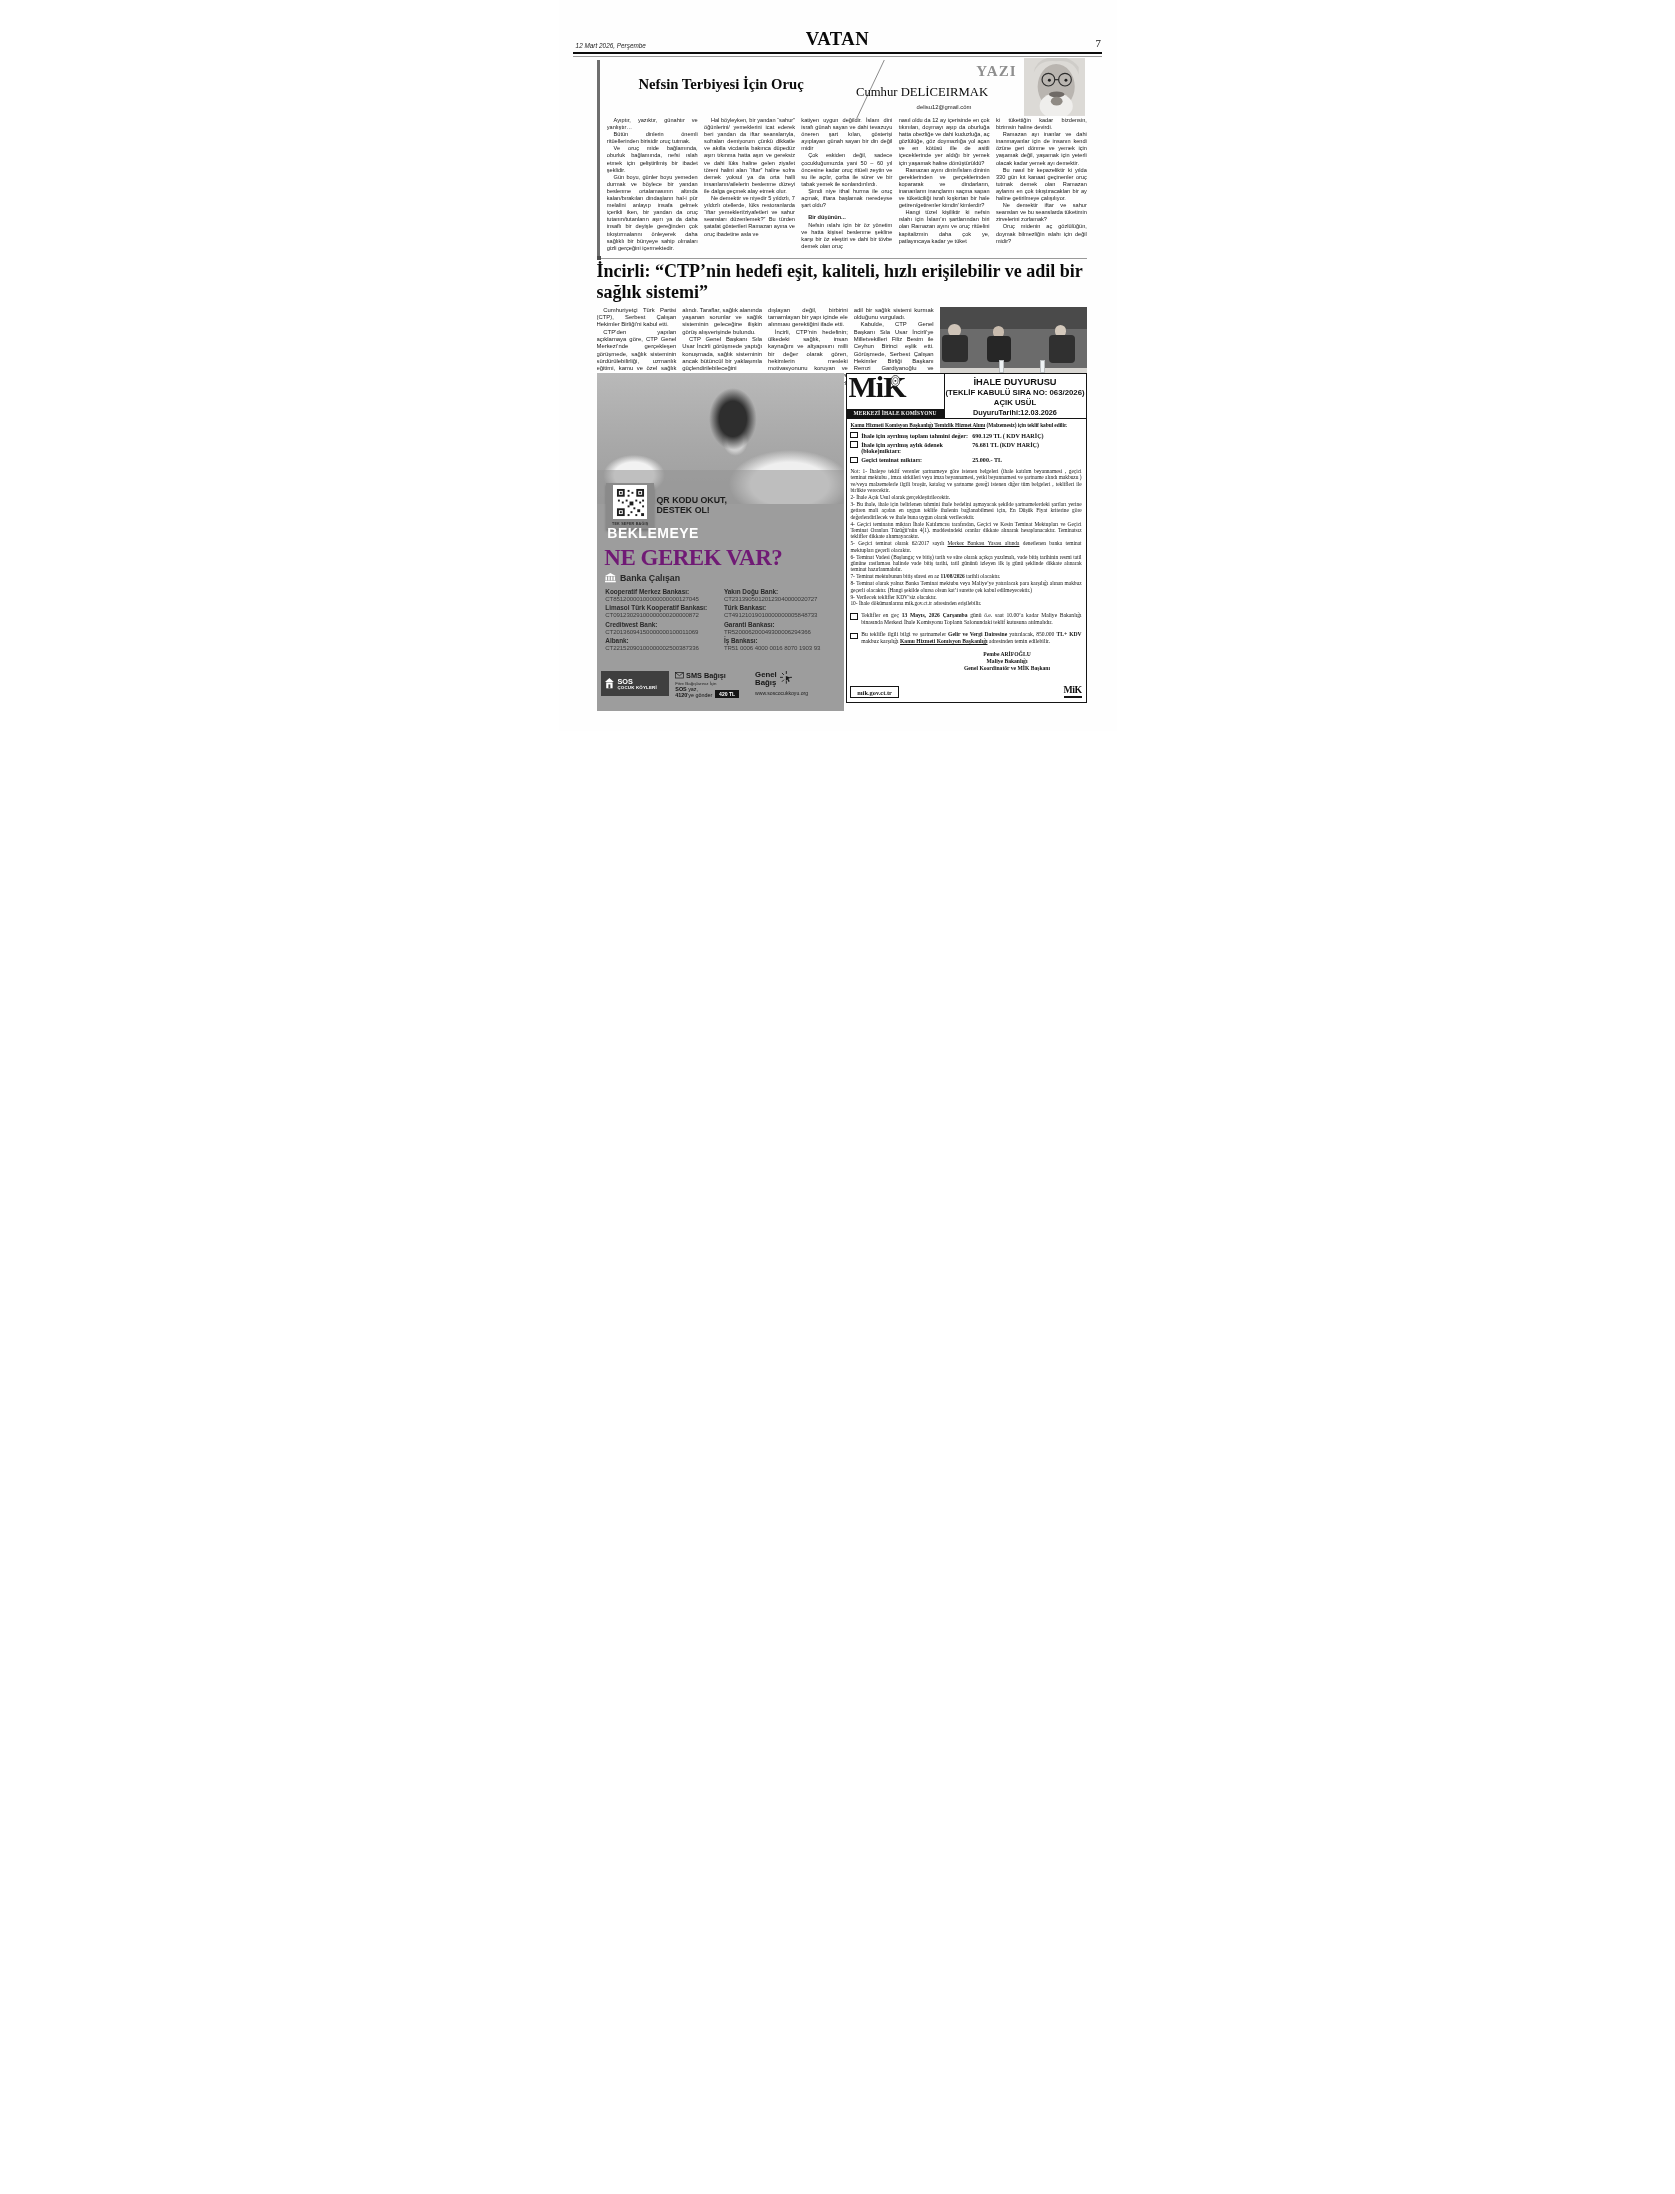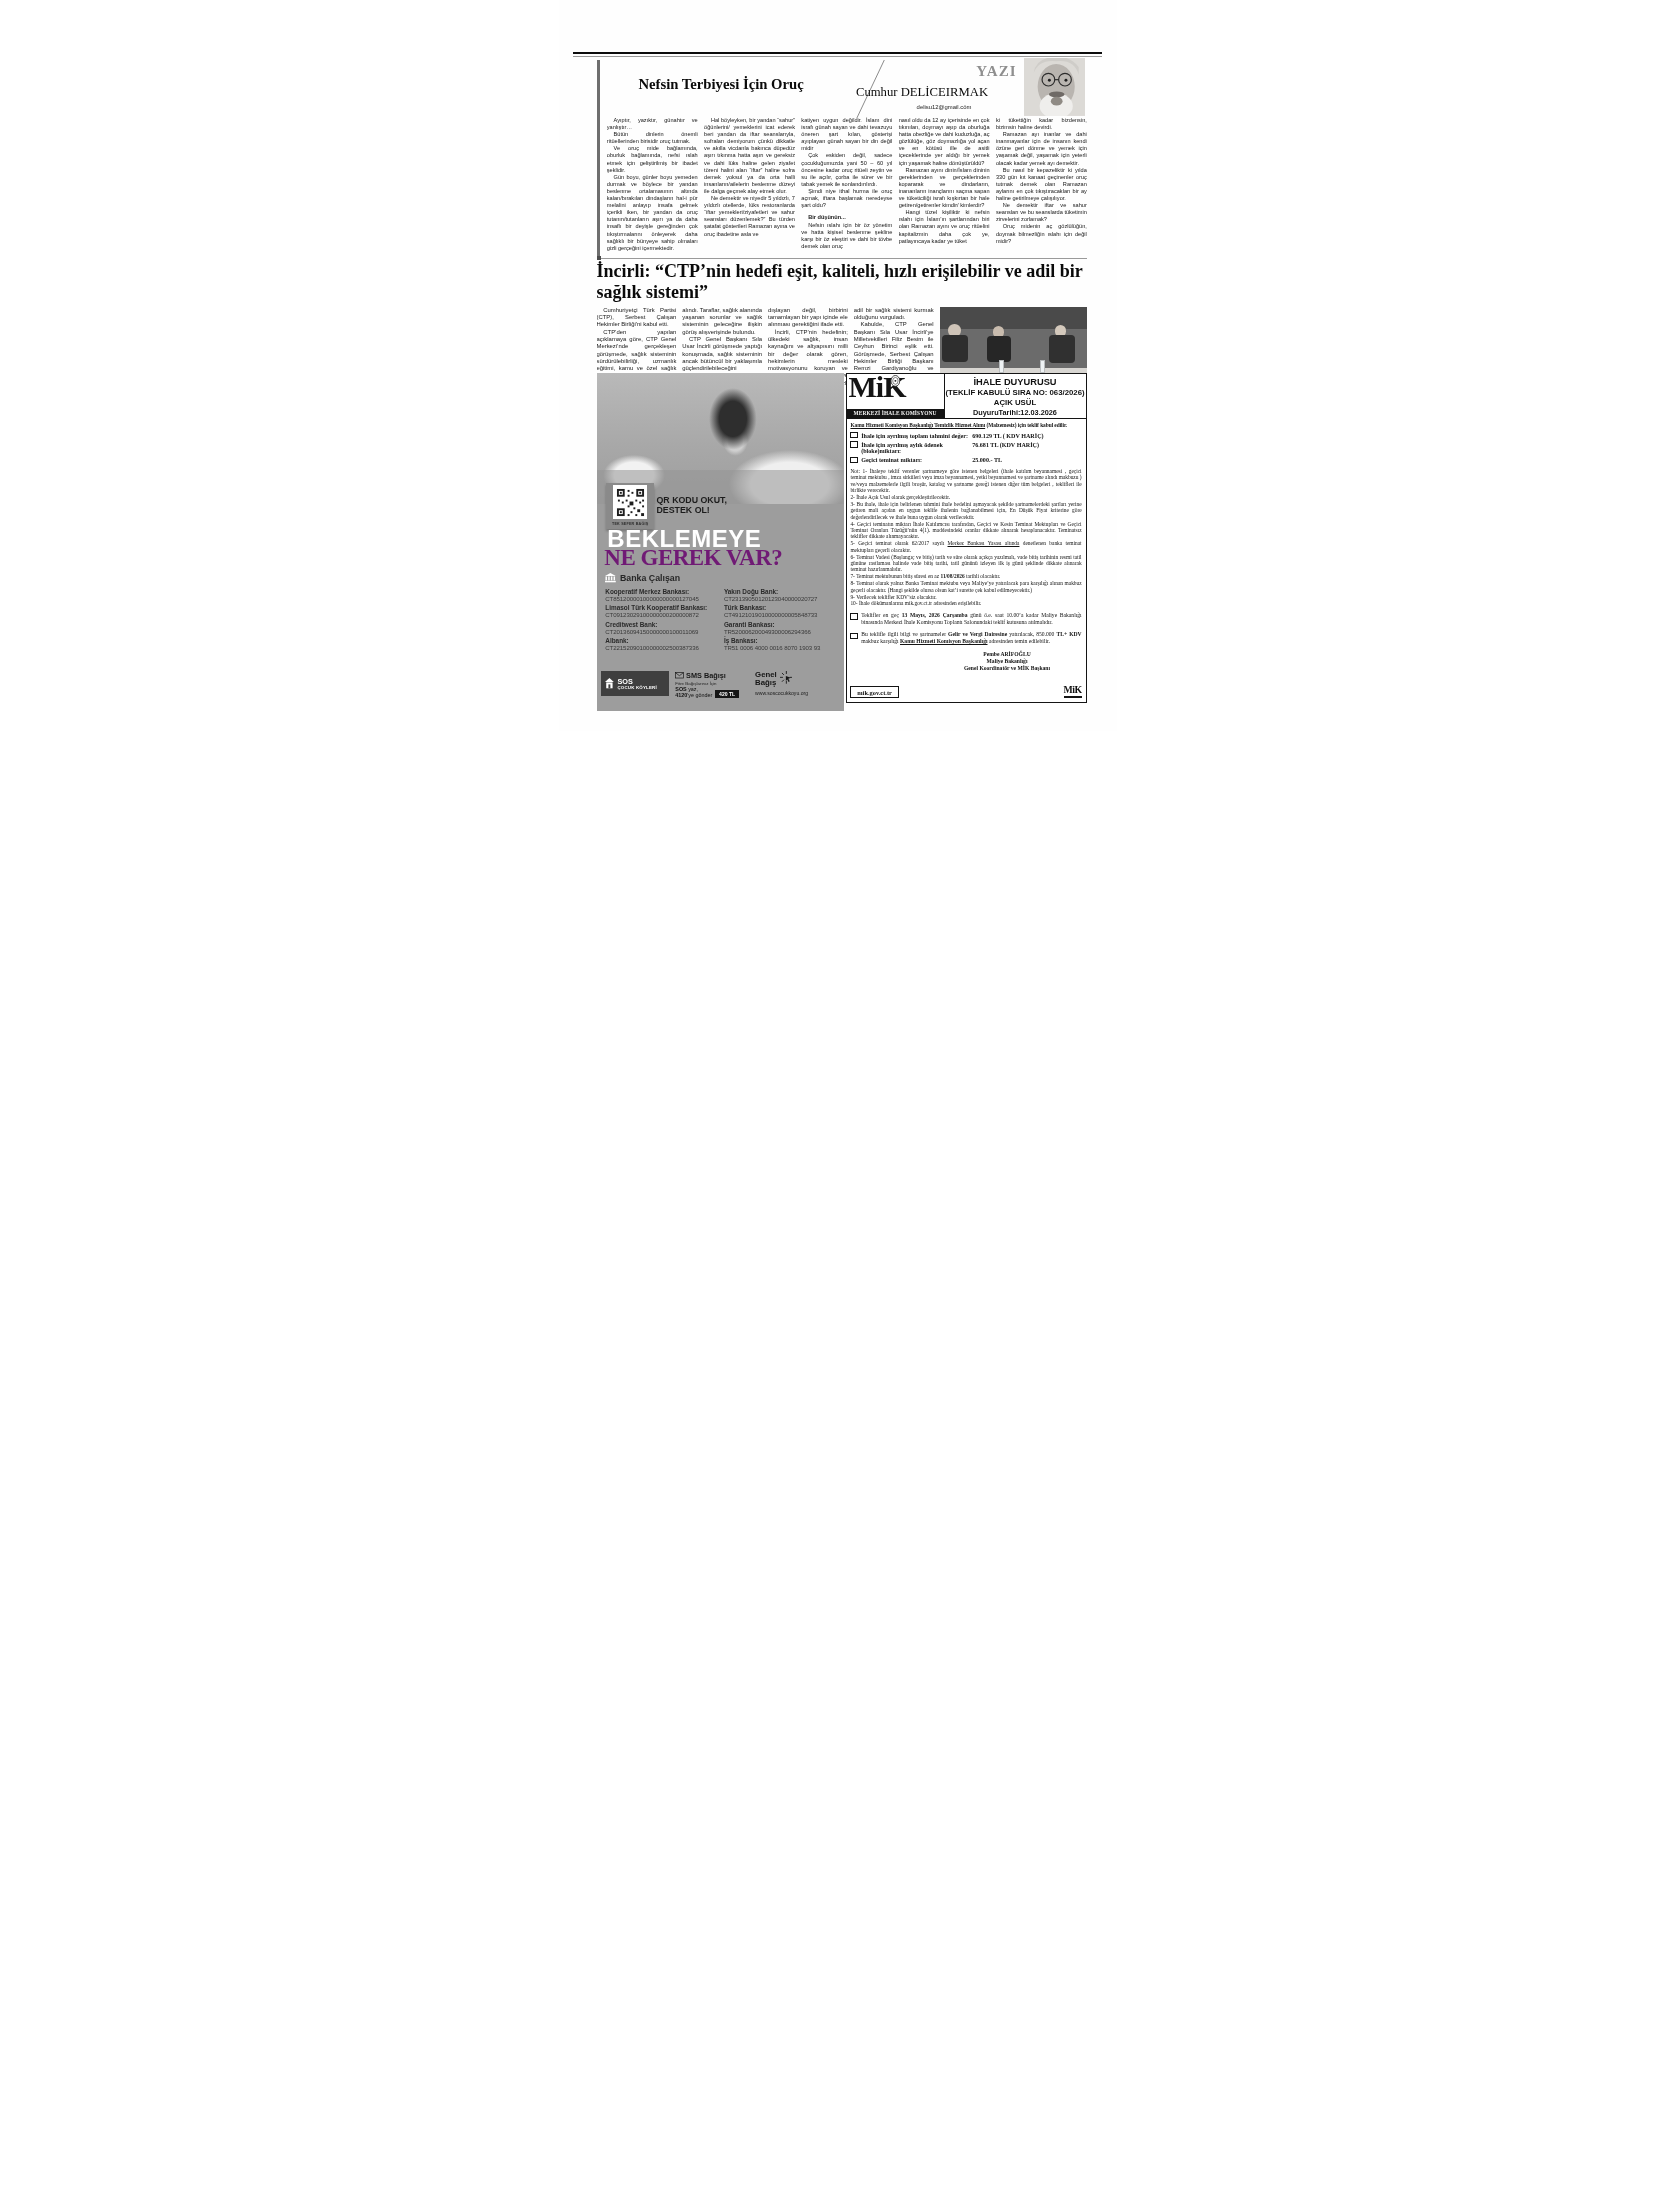--- a/index.html
+++ b/index.html
@@ -46,21 +46,21 @@
        radial-gradient(34px 44px at 55% 35%, #2e2e2e 0 40%, rgba(46,46,46,0) 70%),
        radial-gradient(16.6px 19.6px at 56% 52%, #cfcfcf 0 50%, rgba(207,207,207,0) 75%),
        radial-gradient(78px 44px at 78% 85%, #efefef 0 50%, rgba(239,239,239,0) 78%),
        linear-gradient(180deg,#b9b9b9 0,#a8a8a8 55%,#9d9d9d 100%);}
   .sos-band{position:absolute;left:0;right:0;top:97px;height:34px;background:rgba(150,150,150,.55);}
   .qr-card{position:absolute;left:9.8px;top:110px;width:43px;background:#8a8a8a;padding:2.4px 2.4px 2.9px;
            box-shadow:0 1.5px 2.4px rgba(0,0,0,.25);}
   .qr-box{width:34px;height:34px;background:#fff;margin:0 auto;display:flex;align-items:center;justify-content:center;}
   .qr-label{margin-top:2.4px;text-align:center;font-size:3.7px;font-weight:bold;color:#2e2e2e;letter-spacing:0.2px;}
   .qr-cta{position:absolute;left:60px;top:123px;font-size:8.8px;font-weight:800;color:#1c1c1c;line-height:1.12;white-space:pre-line;}
-  .sos-h1{position:absolute;left:10.8px;top:152px;color:#fff;font-size:24px;font-weight:bold;letter-spacing:0.5px;}
+  .sos-h1{position:absolute;left:10.8px;top:152px;color:#fff;font-size:14px;font-weight:bold;letter-spacing:0.5px;}
   .sos-h2{position:absolute;left:7.8px;top:172px;color:#701a75;font-family:"Liberation Serif",serif;
           font-size:23px;font-weight:bold;letter-spacing:-0.5px;}
   .bank-hd{position:absolute;left:8.8px;top:200px;display:flex;align-items:center;gap:3.9px;
            font-size:8.8px;font-weight:bold;color:#272727;}
   .banks{position:absolute;left:8.8px;top:215px;right:4.9px;display:grid;grid-template-columns:1fr 1fr;column-gap:3.9px;}
   .bank{margin-bottom:2.4px;}
   .bname{font-size:6.4px;font-weight:bold;color:#2a2a2a;}
   .bacct{font-size:6.1px;color:#3a3a3a;letter-spacing:-0.1px;}
   .sos-bot{position:absolute;left:4.9px;right:3.9px;top:298px;height:28px;display:flex;align-items:flex-start;}
   .sos-logo{flex:0 0 68px;height:25.4px;background:#3f3f3f;color:#fff;display:flex;align-items:center;gap:3.4px;
@@ -111,20 +111,25 @@
   .mik-mini .mm1{font-size:9.8px;font-weight:bold;letter-spacing:-0.5px;line-height:1;}
   .mik-mini .mm2{height:2.4px;background:#141414;margin-top:0.5px;}
   
   .ph{position:absolute;}
 </style>
 </head>
 <body>
 
 <div class="page">
 
+  <div class="hdr">
+    <div class="hdr-date">12 Mart 2026, Perşembe</div>
+    <div class="hdr-mast">VATAN</div>
+    <div class="hdr-page">7</div>
+  </div>
   <div class="hdr-rule"></div>
   <div class="hdr-rule2"></div>
 
   <div class="a1">
     <div class="a1-bar"></div>
     <svg class="a1-diag" viewBox="0 0 1003 118" preserveAspectRatio="none">
       <line x1="590" y1="-4" x2="532" y2="118" stroke="#555" stroke-width="1.4"></line>
     </svg>
     <div class="a1-title">Nefsin Terbiyesi İçin Oruç</div>
     <div class="a1-yazi">YAZI</div>

